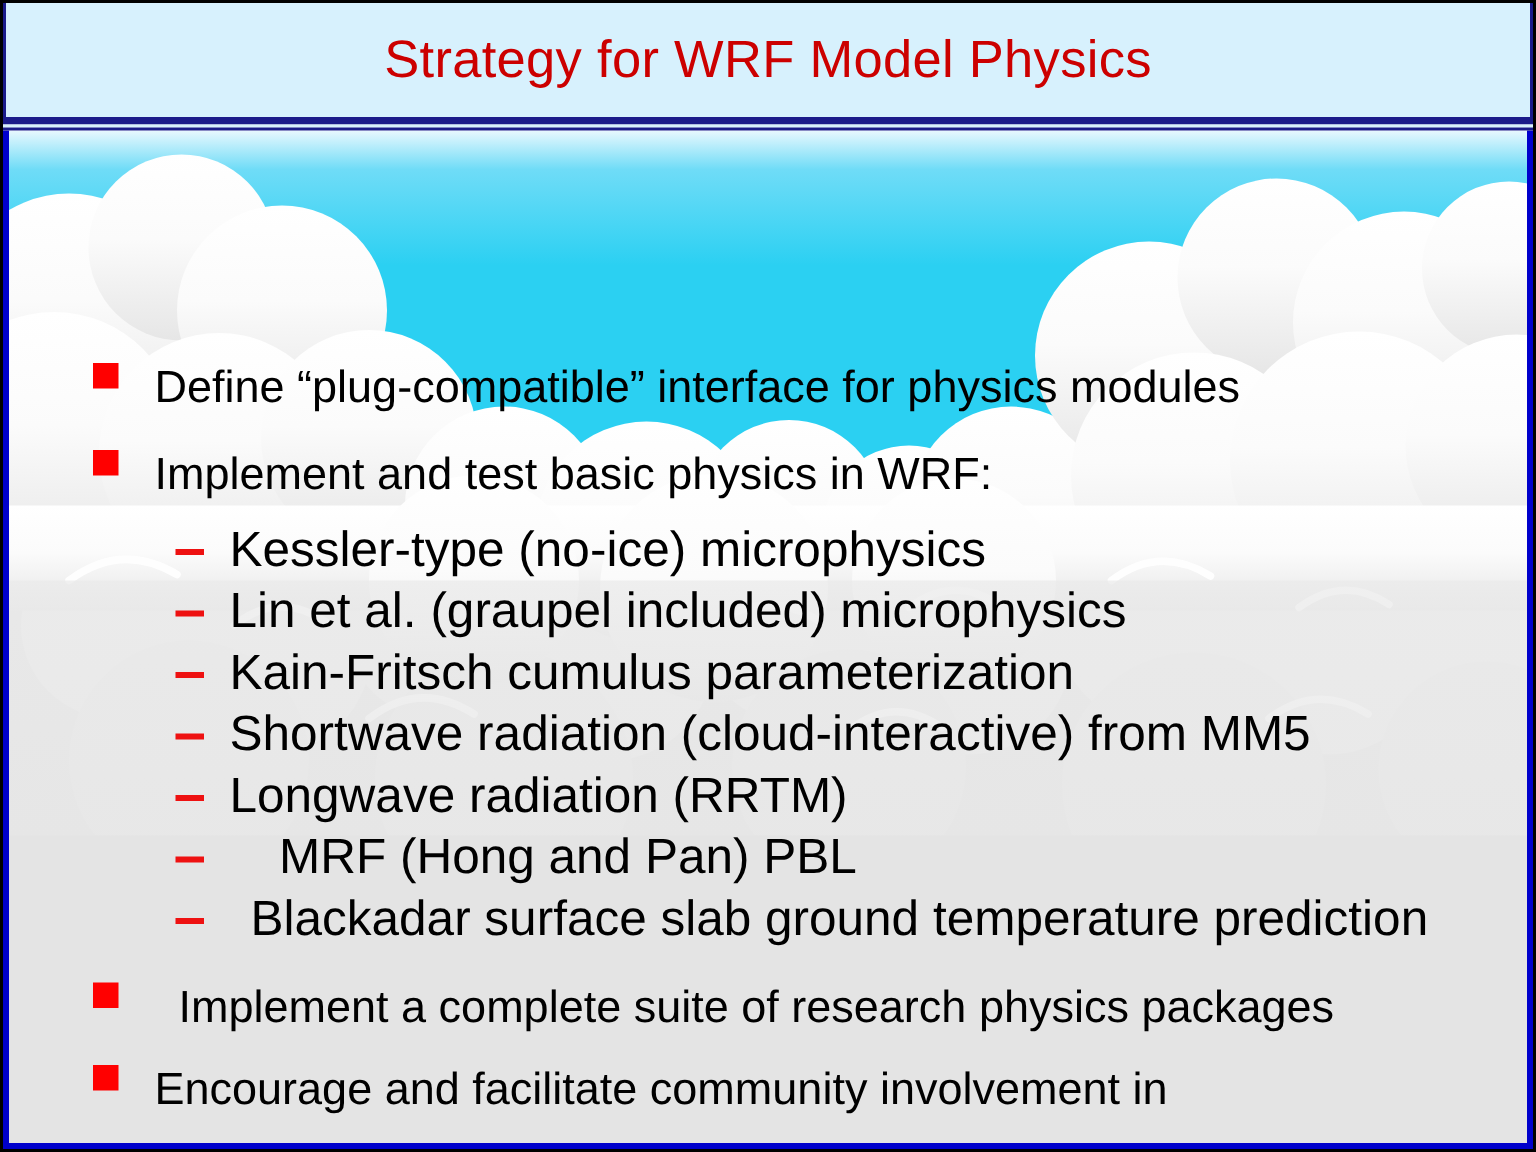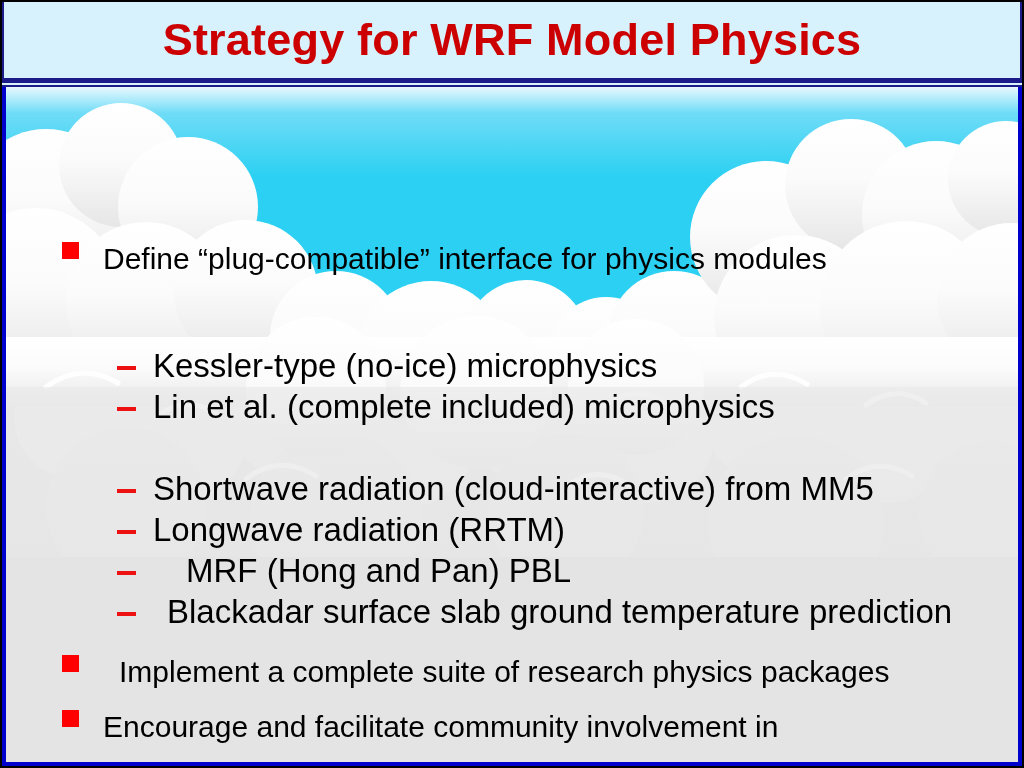--- a/index.html
+++ b/index.html
@@ -44,22 +44,22 @@
     background: #d7f1fd;
     border-left: 2px solid #1b1b8a;
     border-right: 2px solid #1b1b8a;
     display: flex;
     align-items: center;
     justify-content: center;
     z-index: 30;
   }
   #title-text {
     color: #cc0000;
-    font-size: 45px;
-    font-weight: bold;
+    font-size: 35px;
+    font-weight: normal;
     letter-spacing: 0.2px;
     white-space: nowrap;
     text-align: center;
   }
   #title-rule-outer {
     position: absolute;
     left: 2px; top: 78px;
     width: 1020px; height: 5px;
     background: #1b1b8a;
     z-index: 31;
@@ -259,31 +259,39 @@
       </svg>
     </div>
 
     <div id="content">
 
       <div class="lvl1" style="left:56px; top:128px; width:920px;">
         <span class="marker"></span>
         <span class="label">Define “plug-compatible” interface for physics modules</span>
       </div>
 
+      <div class="lvl1" style="left:56px; top:186px; width:920px;">
+        <span class="marker"></span>
+        <span class="label">Implement and test basic physics in WRF:</span>
+      </div>
 
       <div class="lvl2" style="left:111px; top:246px; width:880px;">
         <span class="dash"></span>
         <span class="label">Kessler-type (no-ice) microphysics</span>
       </div>
 
       <div class="lvl2" style="left:111px; top:287px; width:880px;">
         <span class="dash"></span>
-        <span class="label">Lin et al. (complete included) microphysics</span>
-      </div>
-
+        <span class="label">Lin et al. (graupel included) microphysics</span>
+      </div>
+
+      <div class="lvl2" style="left:111px; top:328px; width:880px;">
+        <span class="dash"></span>
+        <span class="label">Kain-Fritsch cumulus parameterization</span>
+      </div>
 
       <div class="lvl2" style="left:111px; top:369px; width:880px;">
         <span class="dash"></span>
         <span class="label">Shortwave radiation (cloud-interactive) from MM5</span>
       </div>
 
       <div class="lvl2" style="left:111px; top:410px; width:880px;">
         <span class="dash"></span>
         <span class="label">Longwave radiation (RRTM)</span>
       </div>

